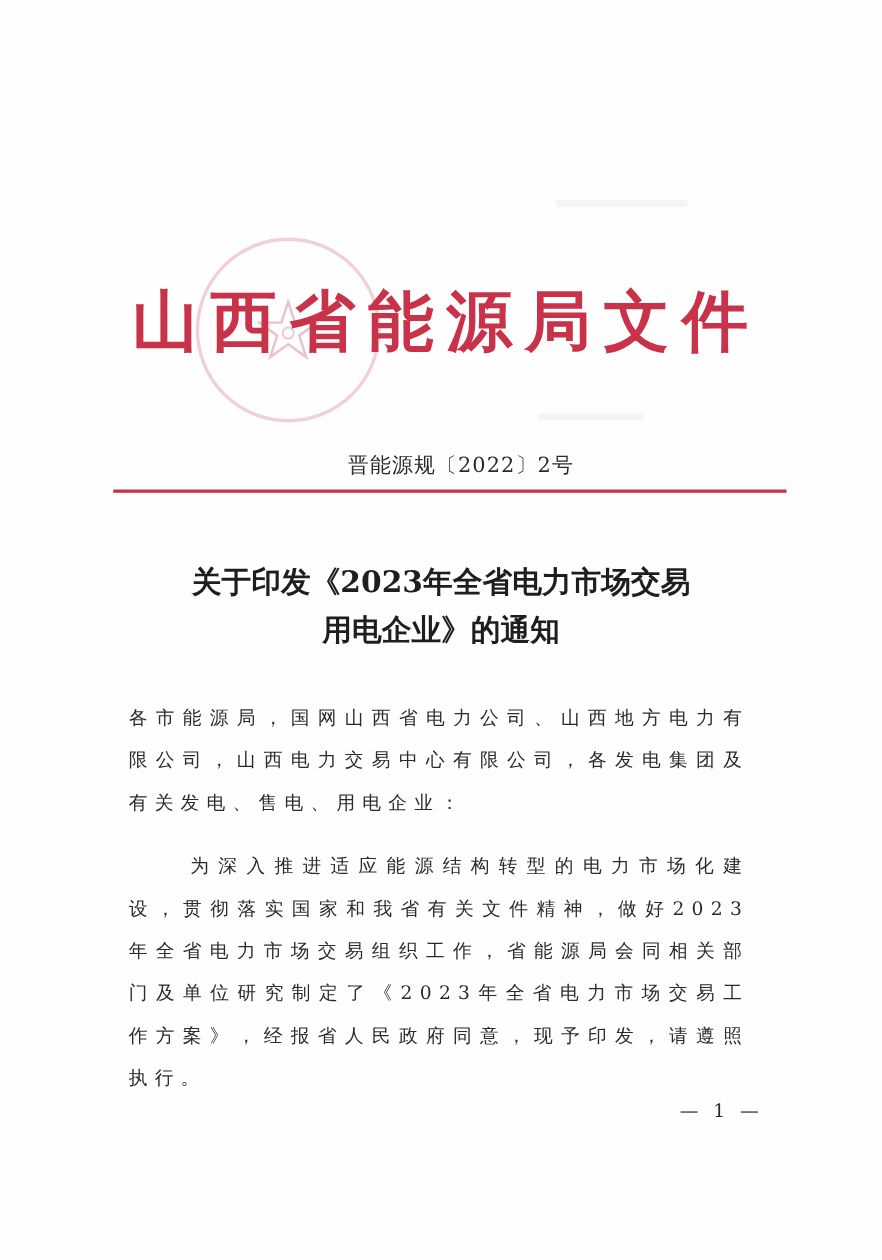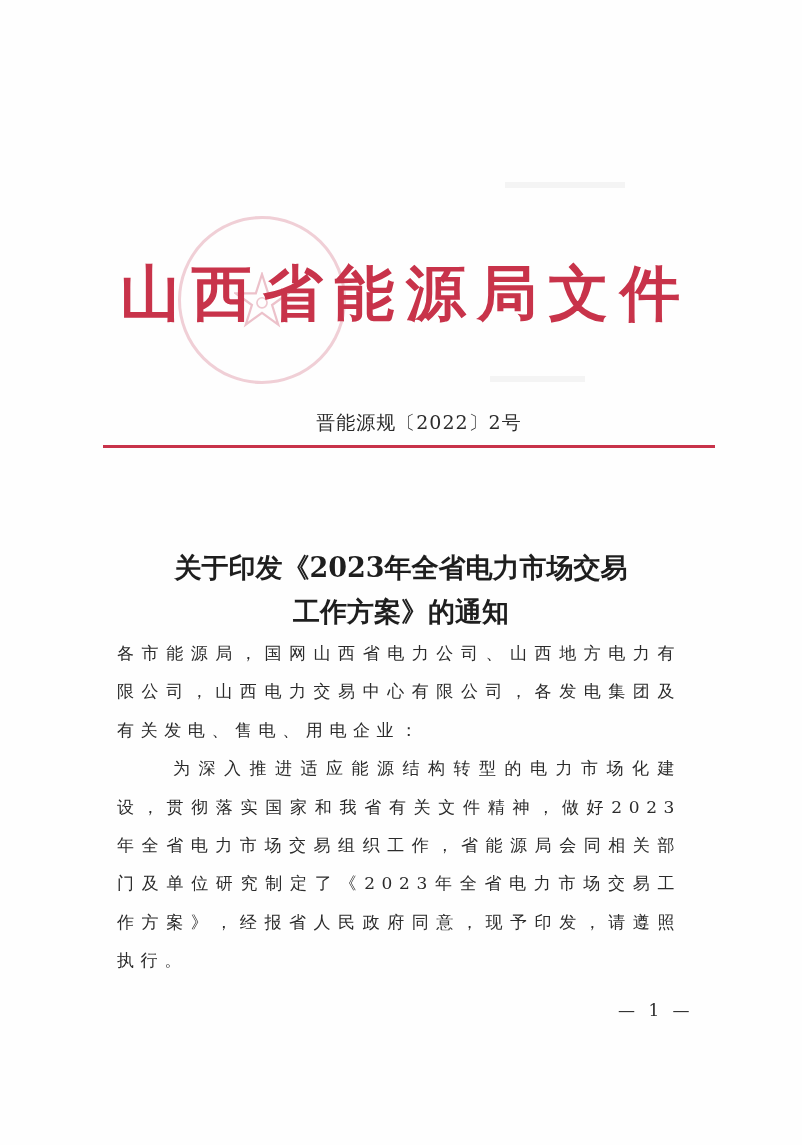--- a/index.html
+++ b/index.html
@@ -79,21 +79,21 @@
       left: 103px;
       top: 445px;
       width: 612px;
       height: 3px;
       background: #c8334a;
     }
     .title {
       position: absolute;
       left: 0;
       width: 802px;
-      top: 546px;
+      top: 508px;
       text-align: center;
       font-size: 27px;
       line-height: 44px;
       font-weight: bold;
       color: #1e1e1e;
     }
     .body-text {
       position: absolute;
       left: 117px;
       top: 634px;
@@ -102,20 +102,21 @@
       line-height: 38.4px;
       color: #2b2b2b;
       text-align: justify;
       letter-spacing: 6.6px;
     }
     .body-text p {
       margin: 0;
     }
     .body-text .indent {
       text-indent: 56px;
+      margin-top: 20px;
     }
     .page-number {
       position: absolute;
       left: 618px;
       top: 1000px;
       font-size: 17px;
       color: #2b2b2b;
       letter-spacing: 4px;
     }
   </style>
@@ -144,21 +145,21 @@
     <span>文</span>
     <span>件</span>
   </div>
 
   <div class="docnum">晋能源规〔2022〕2号</div>
 
   <div class="red-rule"></div>
 
   <div class="title">
     <div>关于印发《2023年全省电力市场交易</div>
-    <div>工作方案》的通知</div>
+    <div>用电企业》的通知</div>
   </div>
 
   <div class="body-text">
     <p>各市能源局，国网山西省电力公司、山西地方电力有限公司，山西电力交易中心有限公司，各发电集团及有关发电、售电、用电企业：</p>
     <p class="indent">为深入推进适应能源结构转型的电力市场化建设，贯彻落实国家和我省有关文件精神，做好2023年全省电力市场交易组织工作，省能源局会同相关部门及单位研究制定了《2023年全省电力市场交易工作方案》，经报省人民政府同意，现予印发，请遵照执行。</p>
   </div>
 
   <div class="page-number">— 1 —</div>
 
 </div>

